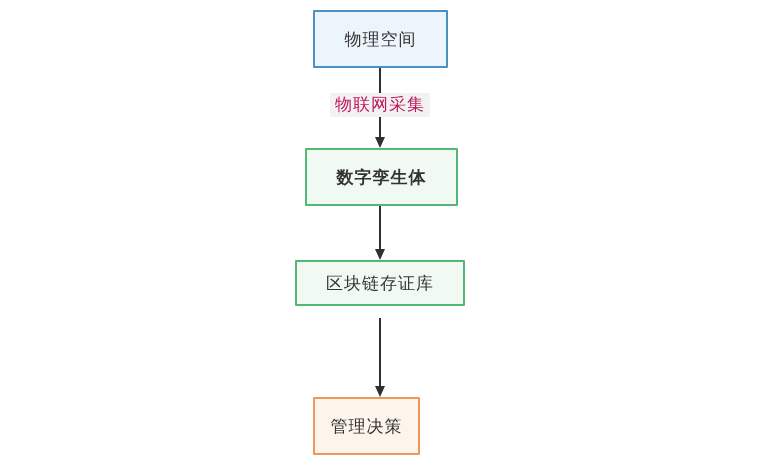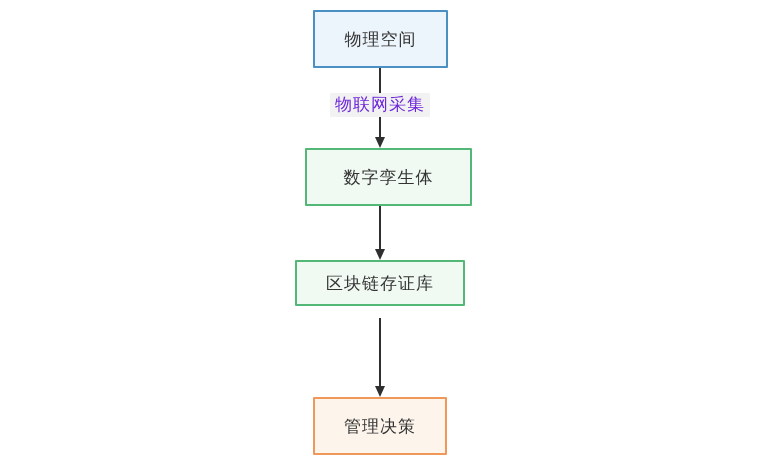--- a/index.html
+++ b/index.html
@@ -22,23 +22,23 @@
     border-radius: 1px;
     font-size: 17px;
     color: #333333;
     letter-spacing: 1px;
   }
   .node-blue   { background: #edf5fc; border-color: #4a90c2; }
   .node-green  { background: #f0faf3; border-color: #53b877; }
   .node-orange { background: #fdf5ec; border-color: #f0975a; }
 
   #node-physical-space       { left: 313px; top: 10px;  width: 135px; height: 58px; }
-  #node-digital-twin         { left: 305px; top: 148px; width: 167px; height: 58px; }
+  #node-digital-twin         { left: 305px; top: 148px; width: 153px; height: 58px; font-weight: bold; }
   #node-blockchain-repo      { left: 295px; top: 260px; width: 170px; height: 46px; }
-  #node-management-decision  { left: 313px; top: 397px; width: 134px; height: 58px; }
+  #node-management-decision  { left: 313px; top: 397px; width: 107px; height: 58px; }
 
   .edge-line {
     position: absolute;
     left: 379px;
     width: 2px;
     background: #2f2f2f;
   }
   #edge-line-1 { top: 68px;  height: 72px; }
   #edge-line-2 { top: 206px; height: 46px; }
   #edge-line-3 { top: 318px; height: 71px; }
@@ -53,21 +53,21 @@
   }
   #arrowhead-1 { top: 137px; }
   #arrowhead-2 { top: 249px; }
   #arrowhead-3 { top: 386px; }
 
   .edge-label {
     position: absolute;
     left: 380px;
     transform: translateX(-50%);
     background: #f2f2f2;
-    color: #6d28d9;
+    color: #be185d;
     font-size: 17px;
     line-height: 24px;
     padding: 0 5px;
     white-space: nowrap;
     letter-spacing: 1px;
   }
   #edge-label-1 { top: 93px; }
   #edge-label-2 { top: 345px; }
 </style>
 </head>

